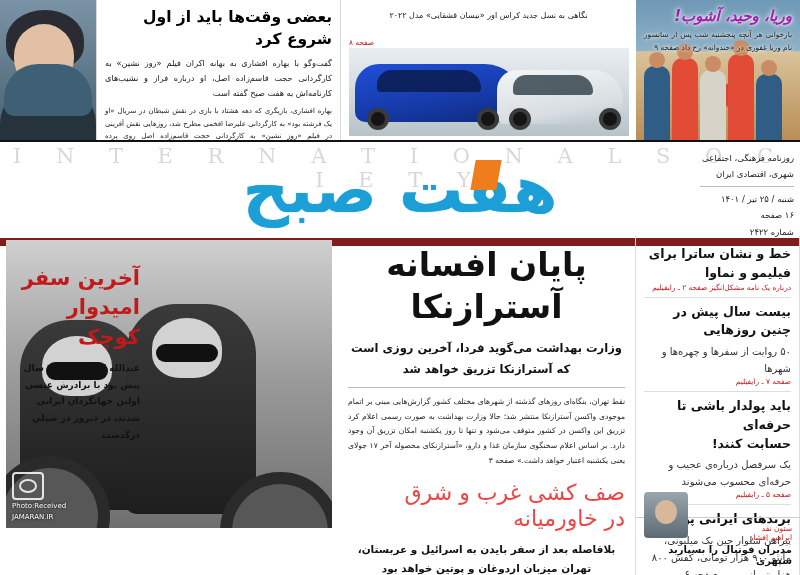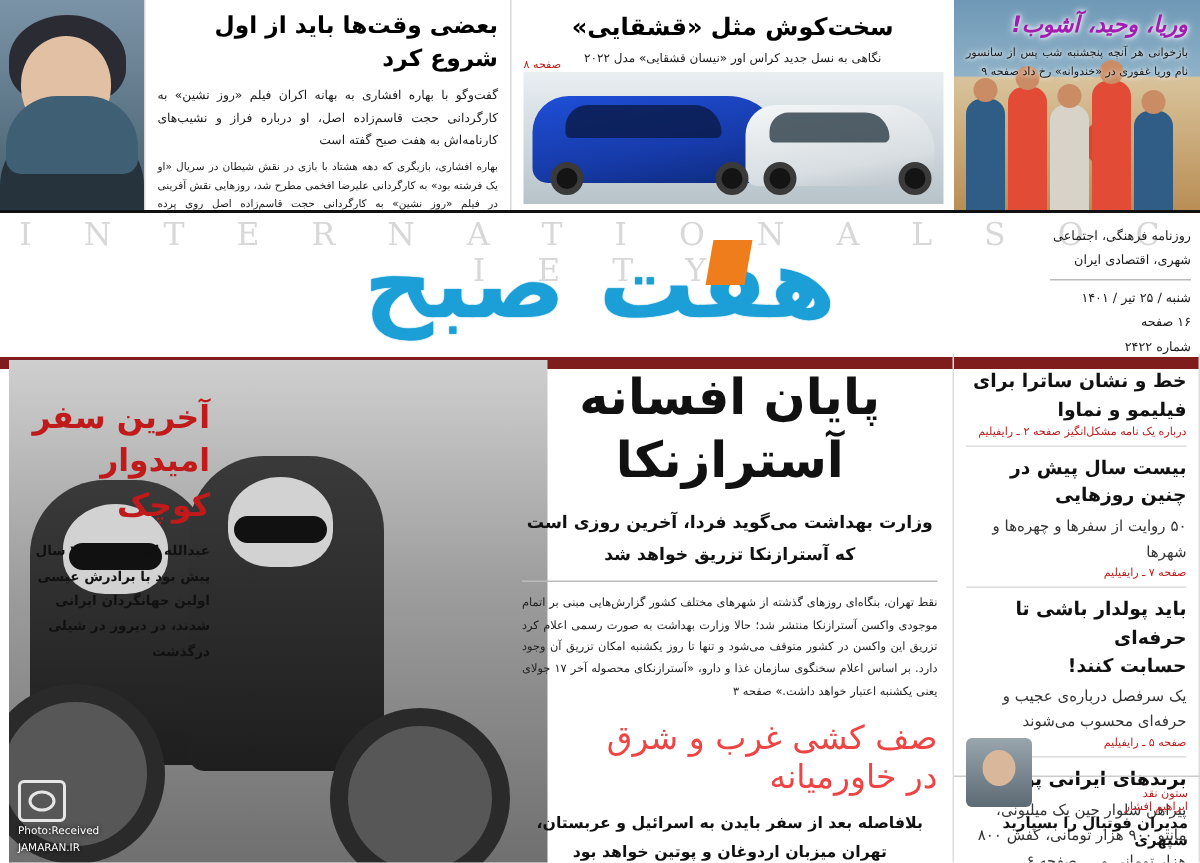--- a/index.html
+++ b/index.html
@@ -200,23 +200,23 @@
   .sec-title{
     font-size:22px;font-weight:normal;color:#ef4444;line-height:1.3;margin-top:10px;
   }
   .sec-body{
     font-size:10.5px;font-weight:bold;color:#111;line-height:1.8;text-align:center;margin-top:6px;
   }
 
   
   .col-right{position:absolute;left:0;top:0;width:338px;height:339px;padding:0;box-sizing:border-box;}
   .photo-big{
-    position:absolute;left:6px;top:4px;width:326px;height:336px;
+    position:absolute;left:6px;top:4px;width:326px;height:288px;
     background:linear-gradient(180deg,#cfcfcf 0%,#9d9d9d 45%,#6f6f6f 100%);
-    overflow:hidden;filter:grayscale(1);padding-left:33px;
+    overflow:hidden;filter:grayscale(1);
   }
   .moto-rider{
     position:absolute;width:120px;height:190px;border-radius:50px 50px 10px 10px;
     background:linear-gradient(180deg,#3a3a3a 0%,#1e1e1e 100%);
   }
   .r1{left:14px;top:80px;}
   .r2{left:120px;top:64px;width:130px;height:210px;}
   .helm{position:absolute;width:70px;height:60px;border-radius:50% 50% 40% 40%;background:#d8d2c6;}
   .h1{left:36px;top:96px;}
   .h2{left:146px;top:78px;}
@@ -257,21 +257,20 @@
       <div class="portrait-scarf"></div>
     </div>
 
     <div class="top-right headline-box">
       <div class="hl-title" style="font-size:15.5px;">بعضی وقت‌ها باید از اول شروع کرد</div>
       <div class="hl-body" style="margin-top:5px;">گفت‌وگو با بهاره افشاری به بهانه اکران فیلم «روز نشین» به کارگردانی حجت قاسم‌زاده اصل، او درباره فراز و نشیب‌های کارنامه‌اش به هفت صبح گفته است</div>
       <div class="hl-body" style="margin-top:4px;font-size:7px;line-height:1.75;">بهاره افشاری، بازیگری که دهه هشتاد با بازی در نقش شیطان در سریال «او یک فرشته بود» به کارگردانی علیرضا افخمی مطرح شد، روز‌هایی نقش آفرینی در فیلم «روز نشین» به کارگردانی حجت قاسم‌زاده اصل روی پرده سینماهاست. به بهانه اکران این فیلم، با افشاری درباره مسیر بازیگری‌اش صحبت کردیم. ـ صفحات ۱۰ و ۱۱</div>
     </div>
 
     <div class="top-mid">
-      <div class="hl-title" style="font-size:16px;text-align:center;">سخت‌کوش مثل «قشقایی»</div>
       <div class="hl-body" style="text-align:center;font-size:8px;margin-top:3px;">نگاهی به نسل جدید کراس اور «نیسان قشقایی» مدل ۲۰۲۲</div>
       <div class="car-photo">
         <div class="car-blue"></div>
         <div class="car-white"></div>
         <div class="wheel w1"></div>
         <div class="wheel w2"></div>
         <div class="wheel w3"></div>
         <div class="wheel w4"></div>
       </div>
       <div style="position:absolute;left:8px;top:38px;font-size:7.4px;color:#c01a1a;">صفحه ۸</div>

